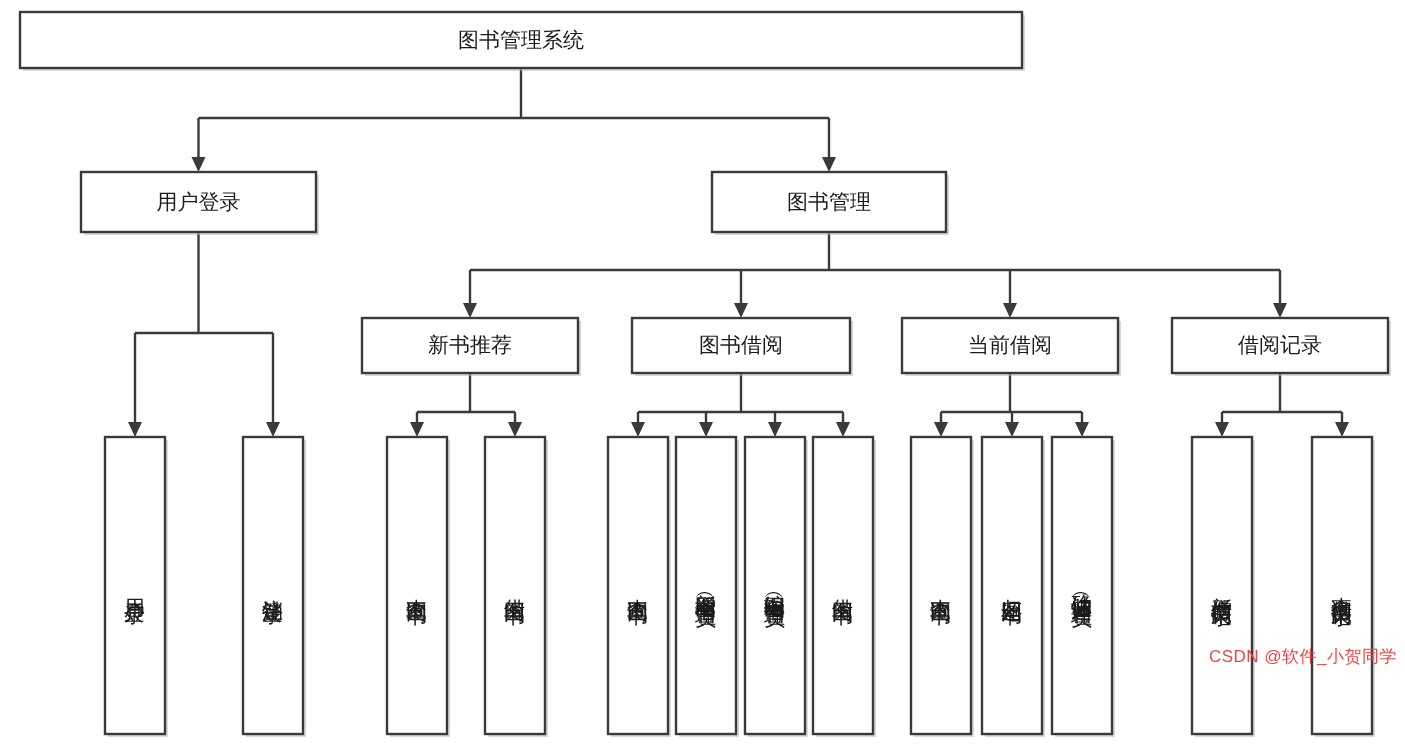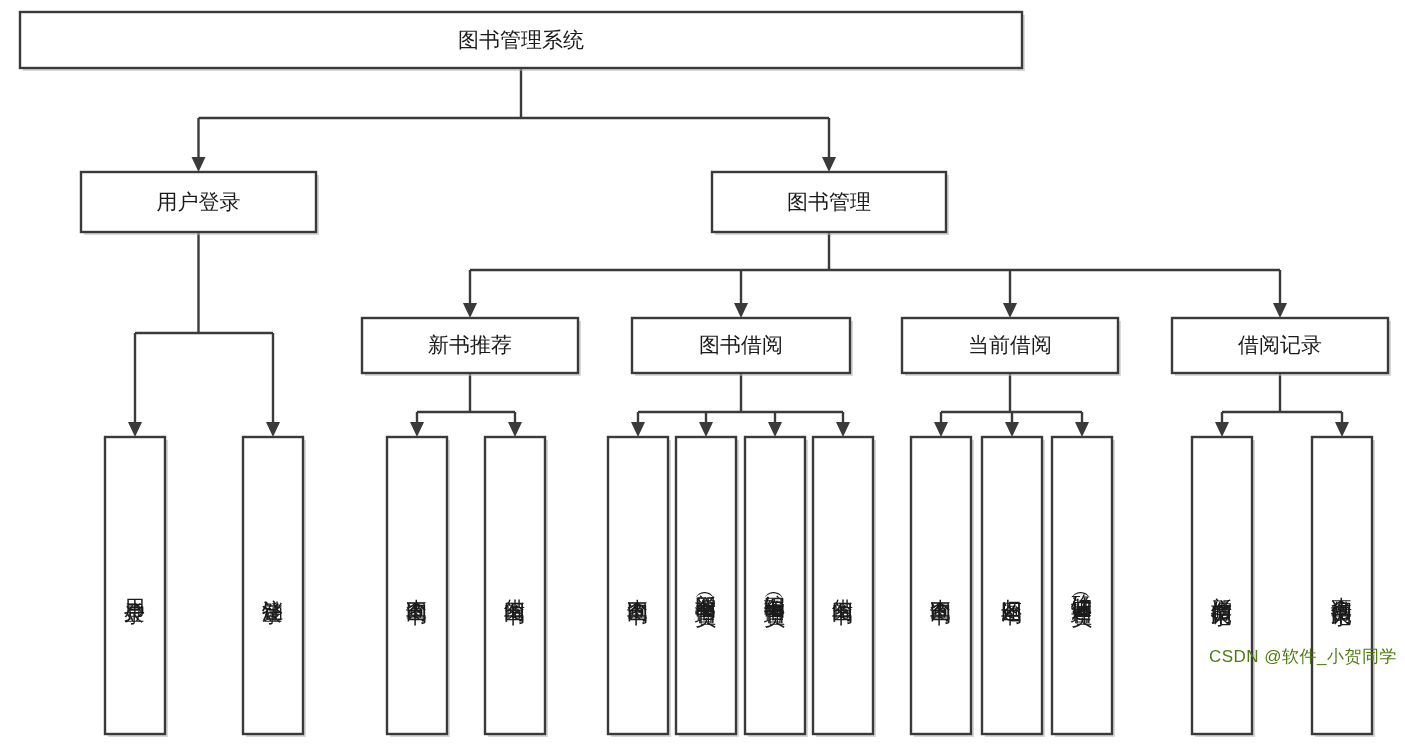--- a/index.html
+++ b/index.html
@@ -69,21 +69,21 @@
     line-height: 1;
     white-space: nowrap;
     text-align: center;
   }
   .watermark {
     position: absolute;
     right: 8px;
     bottom: 4px;
     font-family: "Liberation Sans", "DejaVu Sans", sans-serif;
     font-size: 17px;
-    color: #4d7c0f;
+    color: #ef4444;
     letter-spacing: 0.5px;
     white-space: nowrap;
   }
 </style>
 </head>
 <body>
 
 <div id="diagram-root">
   <svg class="canvas" id="svg-canvas" viewBox="0 0 1405 747">
       <g>

